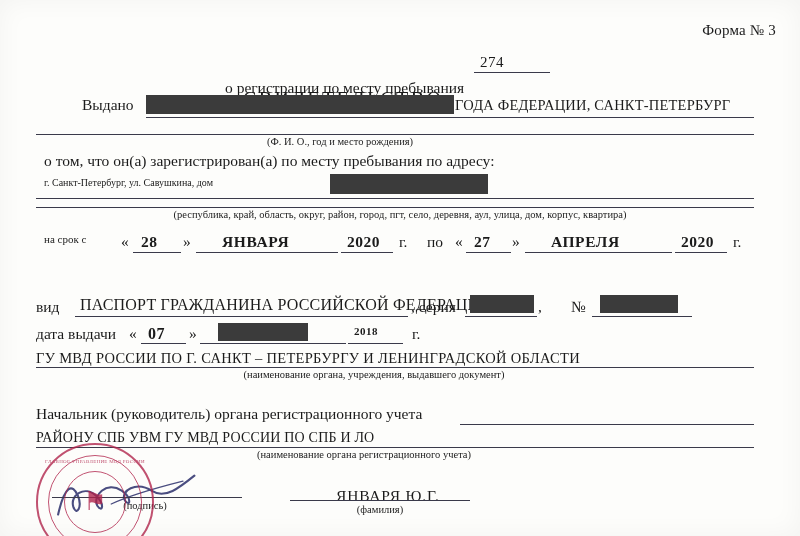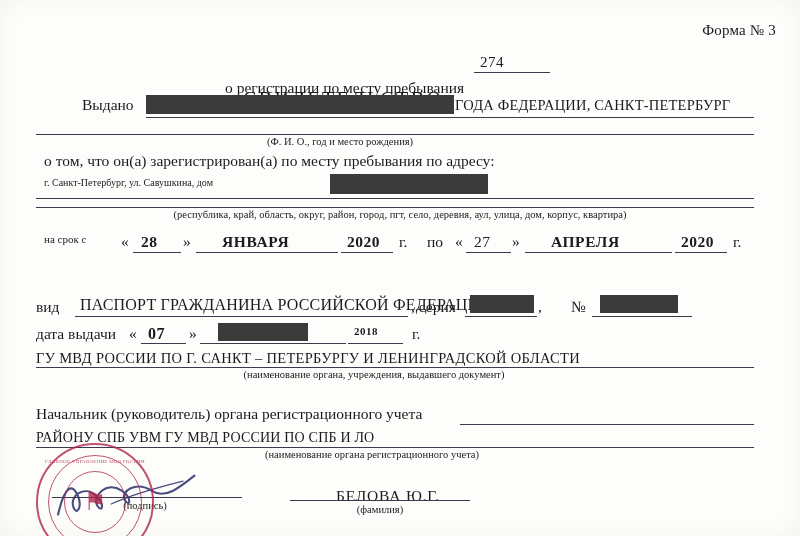--- a/index.html
+++ b/index.html
@@ -109,21 +109,21 @@
 
   .lbl-srok { top: 233px; left: 44px; font-size: 11px; }
   .q1 { top: 233px; left: 121px; font-size: 15.5px; }
   .day-from { top: 233px; left: 141px; font-size: 15.5px; font-weight: bold; letter-spacing: 0.5px;}
   .q2 { top: 233px; left: 183px; font-size: 15.5px; }
   .month-from { top: 233px; left: 222px; font-size: 15.5px; font-weight: bold; letter-spacing: 0.6px; }
   .year-from { top: 233px; left: 347px; font-size: 15.5px; font-weight: bold; letter-spacing: 0.5px;}
   .g1 { top: 233px; left: 399px; font-size: 15.5px; }
   .po { top: 233px; left: 427px; font-size: 15.5px; }
   .q3 { top: 233px; left: 455px; font-size: 15.5px; }
-  .day-to { top: 233px; left: 474px; font-size: 15.5px; font-weight: normal; letter-spacing: 0.5px;}
+  .day-to { top: 233px; left: 474px; font-size: 15.5px; font-weight: bold; letter-spacing: 0.5px;}
   .q4 { top: 233px; left: 512px; font-size: 15.5px; }
   .month-to { top: 233px; left: 551px; font-size: 15.5px; font-weight: bold; letter-spacing: 0.6px; }
   .year-to { top: 233px; left: 681px; font-size: 15.5px; font-weight: bold; letter-spacing: 0.5px;}
   .g2 { top: 233px; left: 733px; font-size: 15.5px; }
 
   .lbl-doc { top: 272px; left: 36px; font-size: 15.5px; }
   .lbl-vid { top: 298px; left: 36px; font-size: 15.5px; }
   .doc-name { top: 296px; left: 80px; font-size: 16px; letter-spacing: 0.2px; }
   .lbl-seria { top: 298px; left: 411px; font-size: 15.5px; text-align: right; }
   .comma1 { top: 298px; left: 538px; font-size: 15.5px; }
@@ -135,21 +135,21 @@
   .q6 { top: 325px; left: 189px; font-size: 15.5px; }
   .issue-year { top: 325px; left: 354px; font-size: 11px; font-weight: bold; letter-spacing: 0.5px;}
   .g3 { top: 325px; left: 412px; font-size: 15.5px; }
 
   .organ-line { top: 350px; left: 36px; font-size: 14.5px; letter-spacing: 0.3px; }
   .cap-organ { top: 369px; left: 0; width: 748px; }
 
   .lbl-nach { top: 405px; left: 36px; font-size: 15.5px; }
   .organ-reg-1 { top: 406px; left: 467px; font-size: 14px; letter-spacing: 0.2px; }
   .organ-reg-2 { top: 430px; left: 36px; font-size: 14px; letter-spacing: 0.2px; }
-  .cap-organ-reg { top: 449px; left: 12px; width: 720px; }
+  .cap-organ-reg { top: 449px; left: 4px; width: 720px; }
 
   .cap-podpis { top: 500px; left: 85px; width: 120px; }
   .surname { top: 487px; left: 336px; font-size: 15.5px; letter-spacing: 0.8px; }
   .cap-familia { top: 504px; left: 300px; width: 160px; }
 
   
   .stamp {
     position: absolute;
     left: 36px;
     top: 443px;
@@ -304,21 +304,21 @@
 
   <div class="signature">
     <svg width="150" height="42" viewBox="0 0 150 42">
       <path d="M4 34 C 14 6, 22 4, 26 18 C 29 30, 22 38, 20 28 C 18 16, 34 8, 44 20 C 52 30, 48 38, 44 30 C 40 20, 56 6, 70 18 C 80 27, 76 36, 72 28 C 68 18, 86 10, 100 22 C 112 32, 128 22, 144 12" fill="none" stroke="#2b2f6b" stroke-width="2.1" stroke-linecap="round"></path>
       <path d="M58 30 C 76 24, 100 20, 132 16" fill="none" stroke="#2b2f6b" stroke-width="1.3" stroke-linecap="round"></path>
     </svg>
   </div>
   <div class="line" style="left:52px; top:497px; width:190px;"></div>
   <div class="small-cap abs cap-podpis">(подпись)</div>
 
-  <div class="txt surname">БЕЛОВА Ю.Г.</div>
+  <div class="txt surname">ЯНВАРЯ Ю.Г.</div>
   <div class="line" style="left:290px; top:500px; width:180px;"></div>
   <div class="small-cap abs cap-familia">(фамилия)</div>
 
   <div class="stamp">
     <div class="stamp-inner"></div>
     <div class="stamp-inner2"></div>
     <div class="stamp-text-top">ГЛАВНОЕ УПРАВЛЕНИЕ МВД РОССИИ</div>
     <div class="stamp-eagle">⚑</div>
 
   </div>

